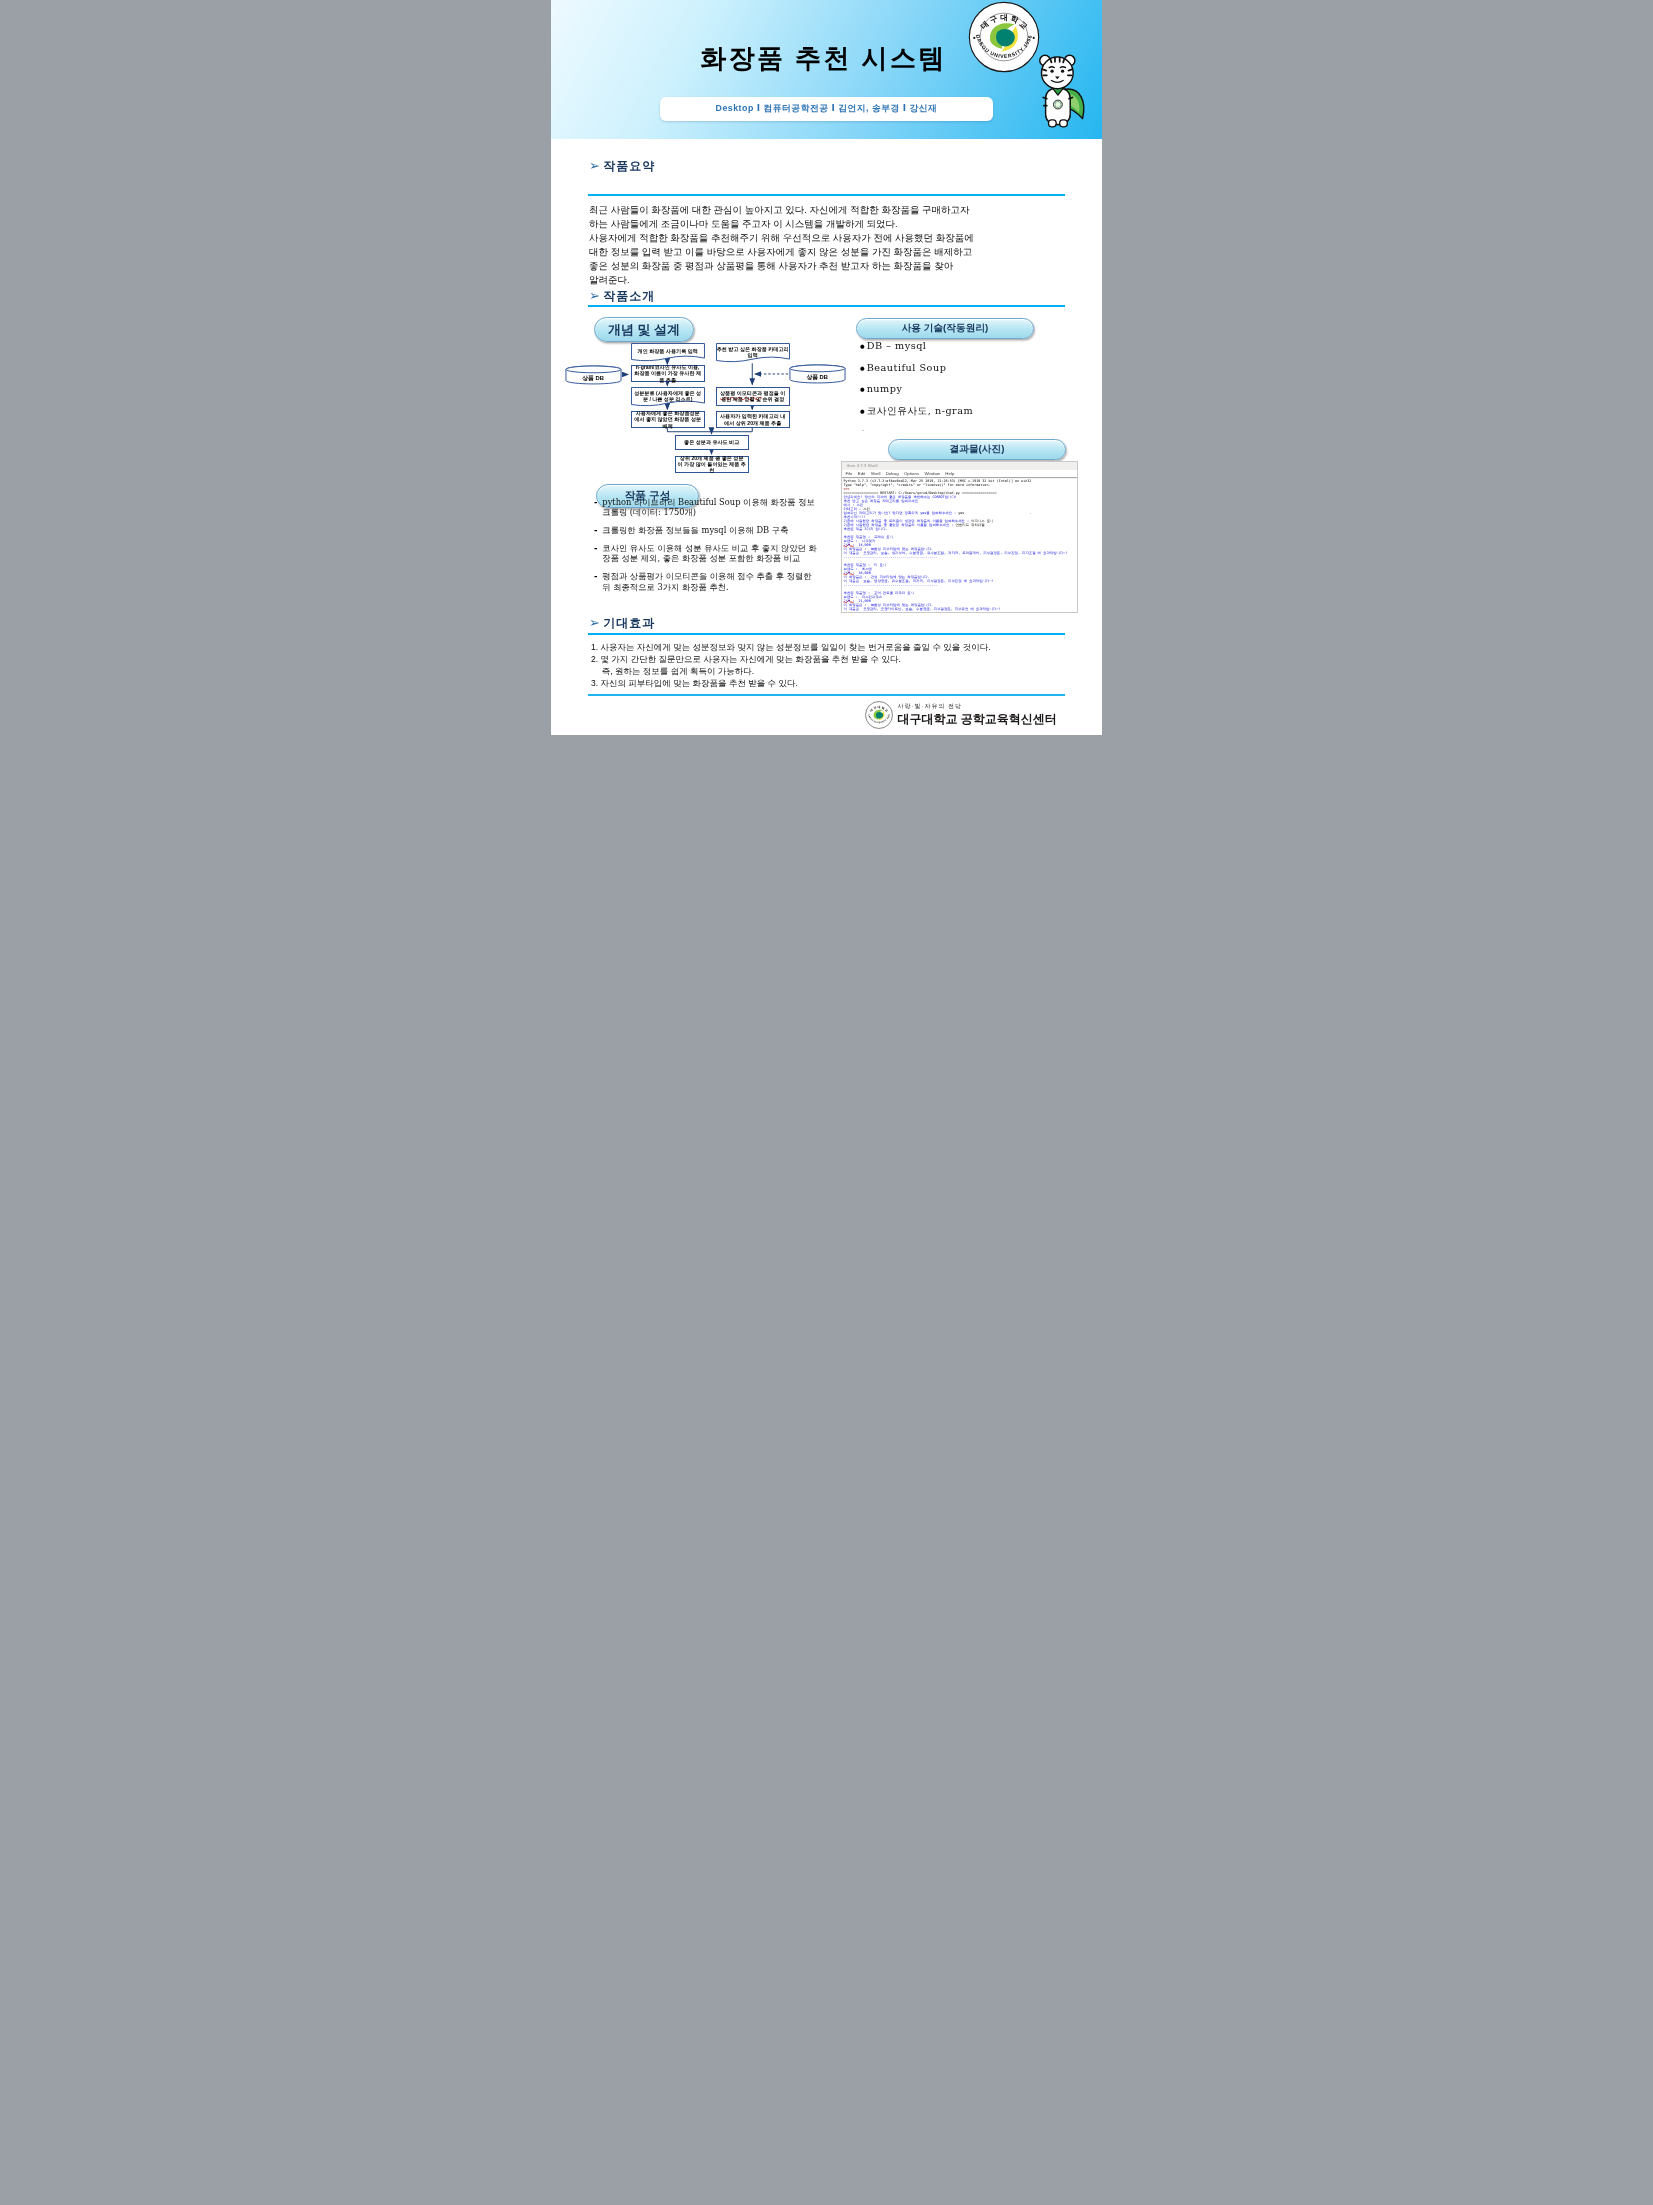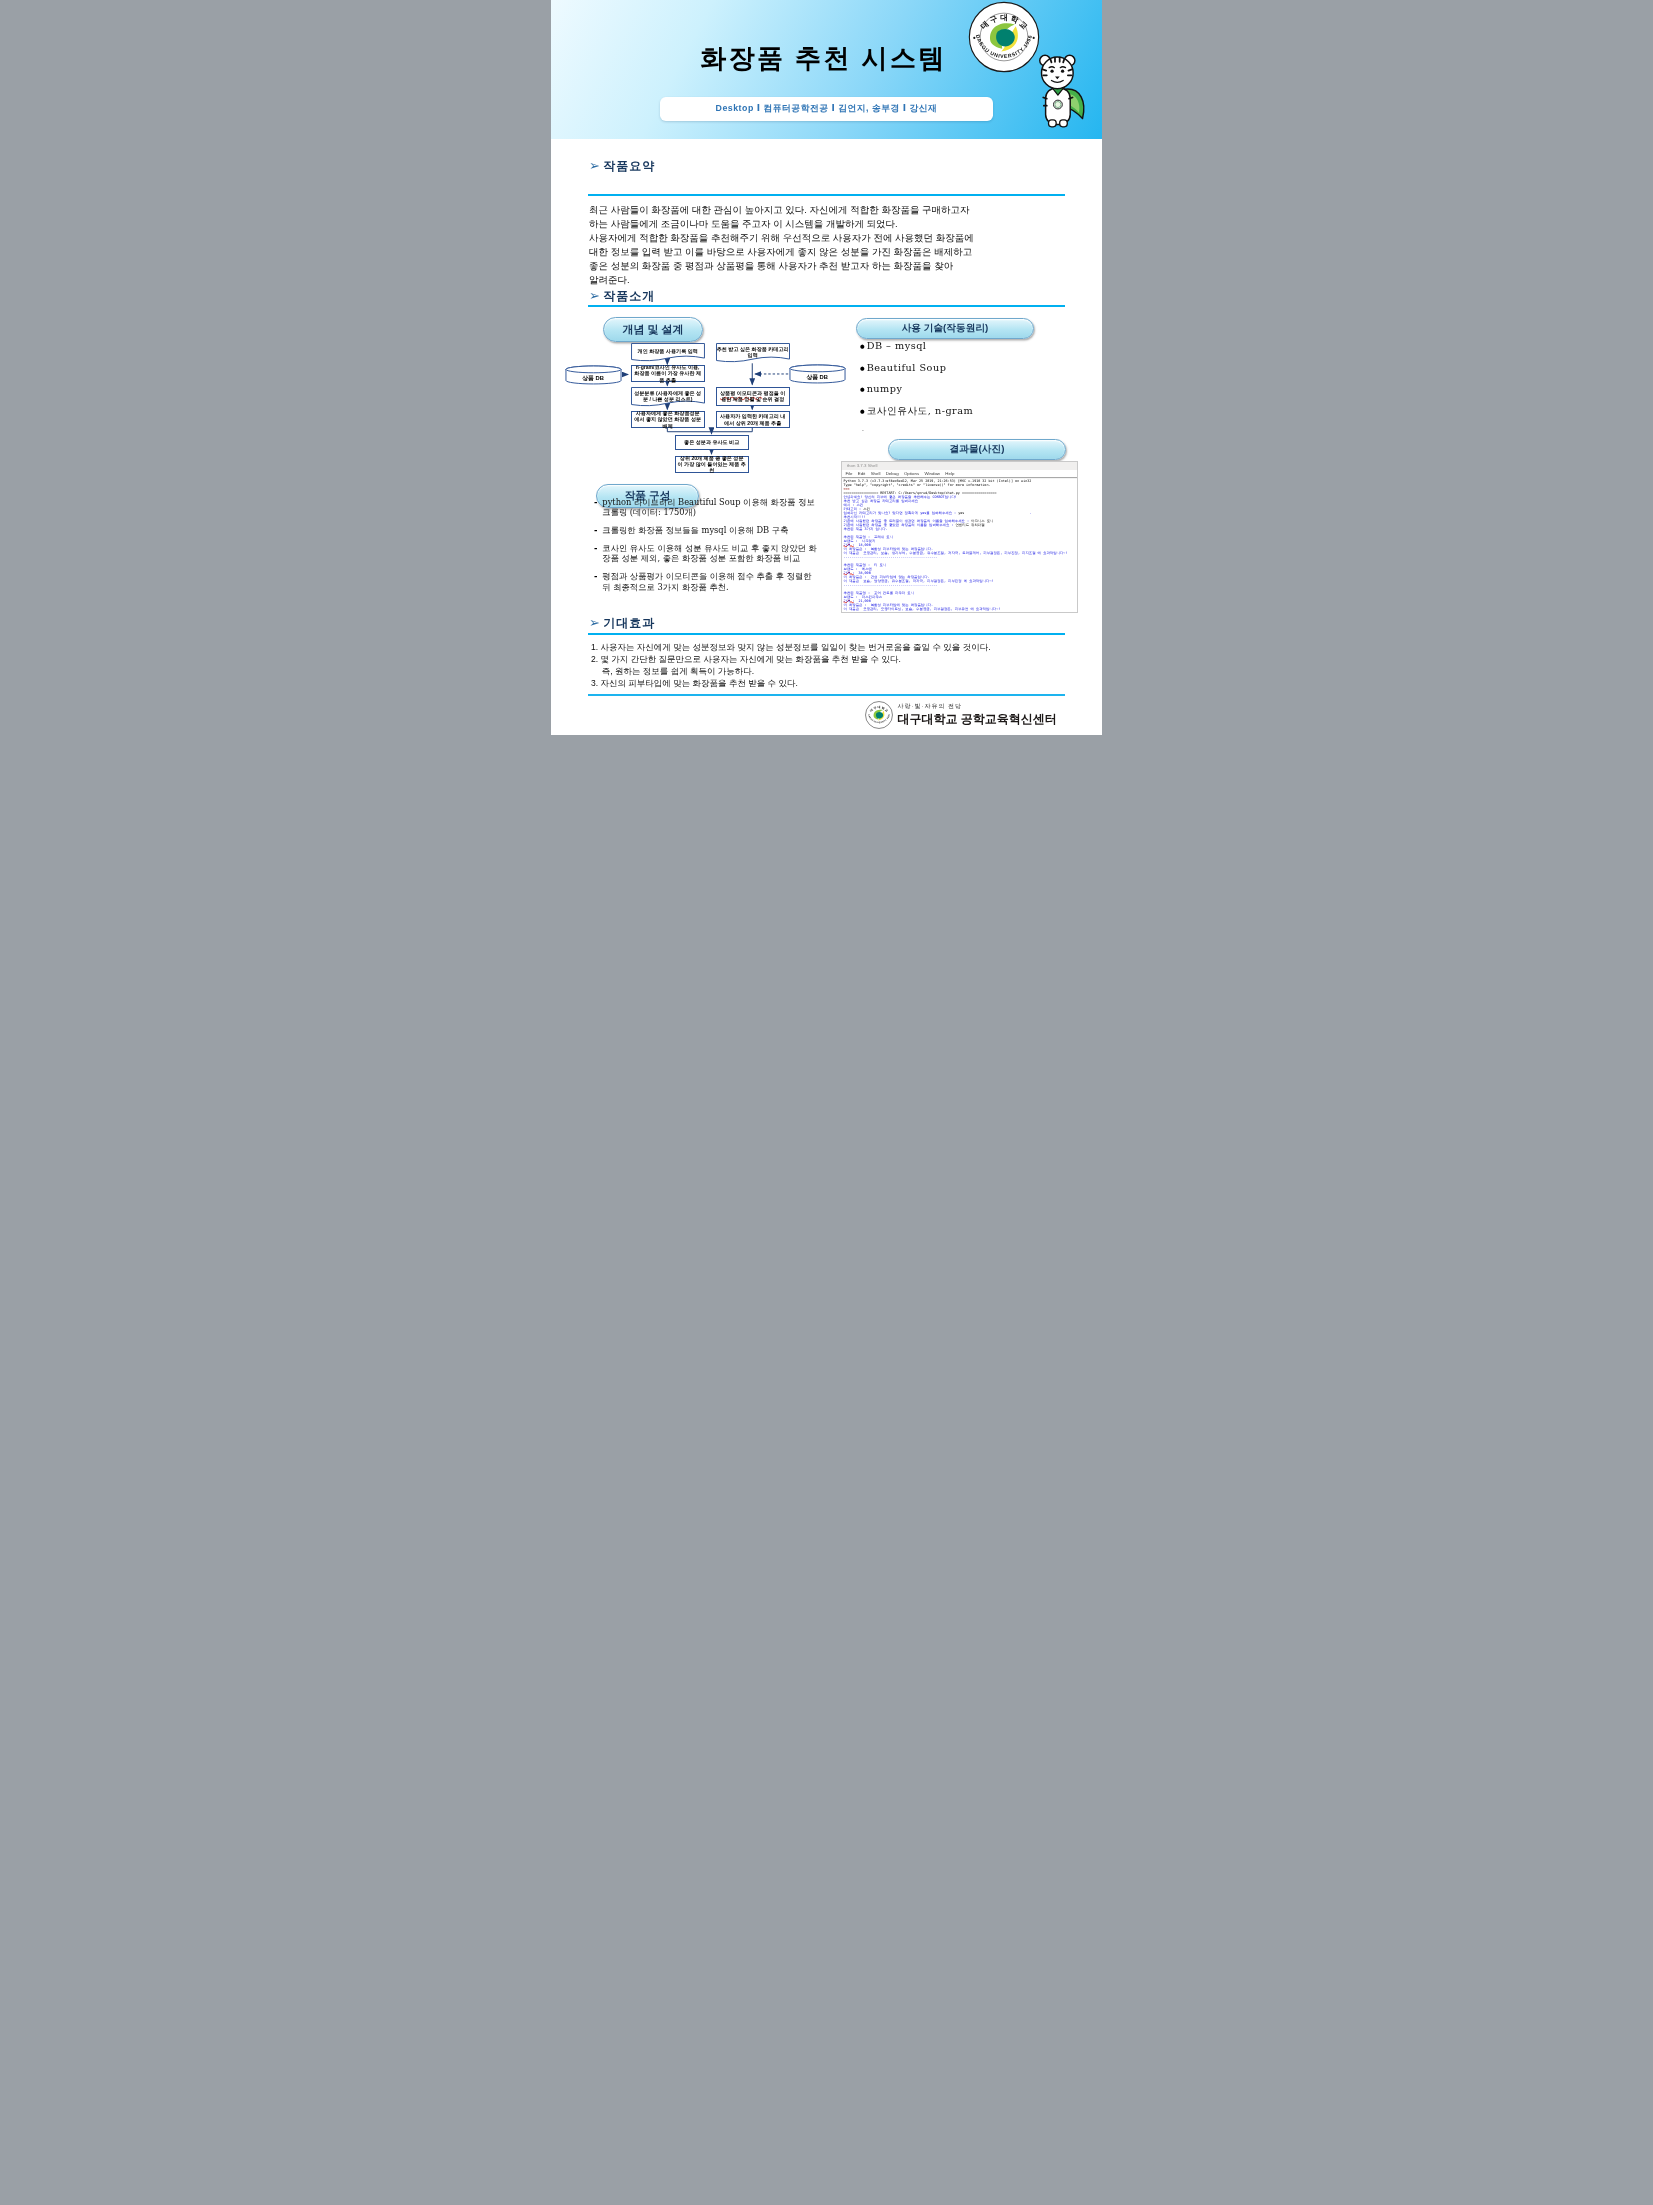--- a/index.html
+++ b/index.html
@@ -27,21 +27,21 @@
 
   .summary-text{position:absolute;left:38px;top:203px;width:486px;font-size:9.5px;line-height:14px;
                 color:#0b0b0b;white-space:pre-line;}
 
   
   .pill{position:absolute;display:flex;align-items:center;justify-content:center;border-radius:12.6px;
         border:1px solid #6fa8cc;
         background:linear-gradient(180deg,#e3f6fc 0%,#b5e5f3 55%,#9ed9ec 100%);
         box-shadow:1px 1.5px 1.9px rgba(70,70,70,.45), inset 0 1px 1.5px #ffffff;
         color:#17375d;font-weight:800;}
-  .pill-concept{left:52px;top:317px;width:98px;height:23px;font-size:11px;}
+  .pill-concept{left:43px;top:317px;width:98px;height:23px;font-size:13px;}
   .pill-tech{left:305px;top:318px;width:176px;height:19.4px;font-size:9.7px;}
   .pill-result{left:305px;top:439px;width:176px;height:19.4px;font-size:9.7px;margin-left:32px;}
   .pill-comp{left:45px;top:484px;width:101px;height:22.4px;font-size:10.7px;}
 
   
   .tech-list{position:absolute;left:309px;top:340px;width:204px;}
   .tech-item{display:flex;align-items:baseline;gap:2px;margin-bottom:10.7px;
              font-family:"DejaVu Serif","Liberation Serif",serif;}
   .tech-item .bullet{font-size:5.3px;transform:translateY(-1px);color:#000;}
   .tech-text{font-size:9.7px;color:#111;letter-spacing:0.5px;}

